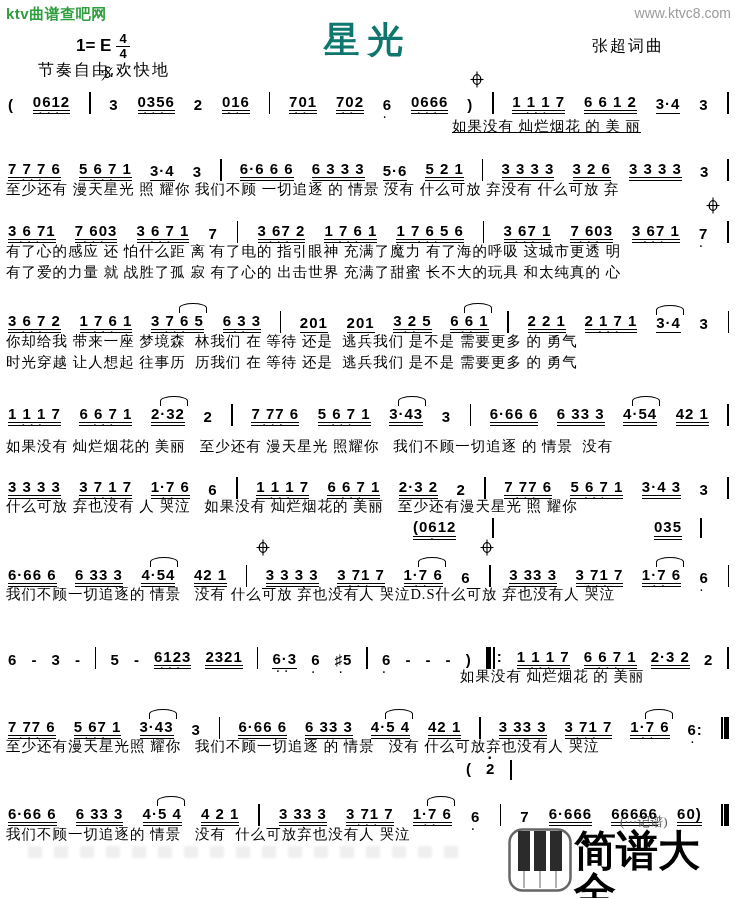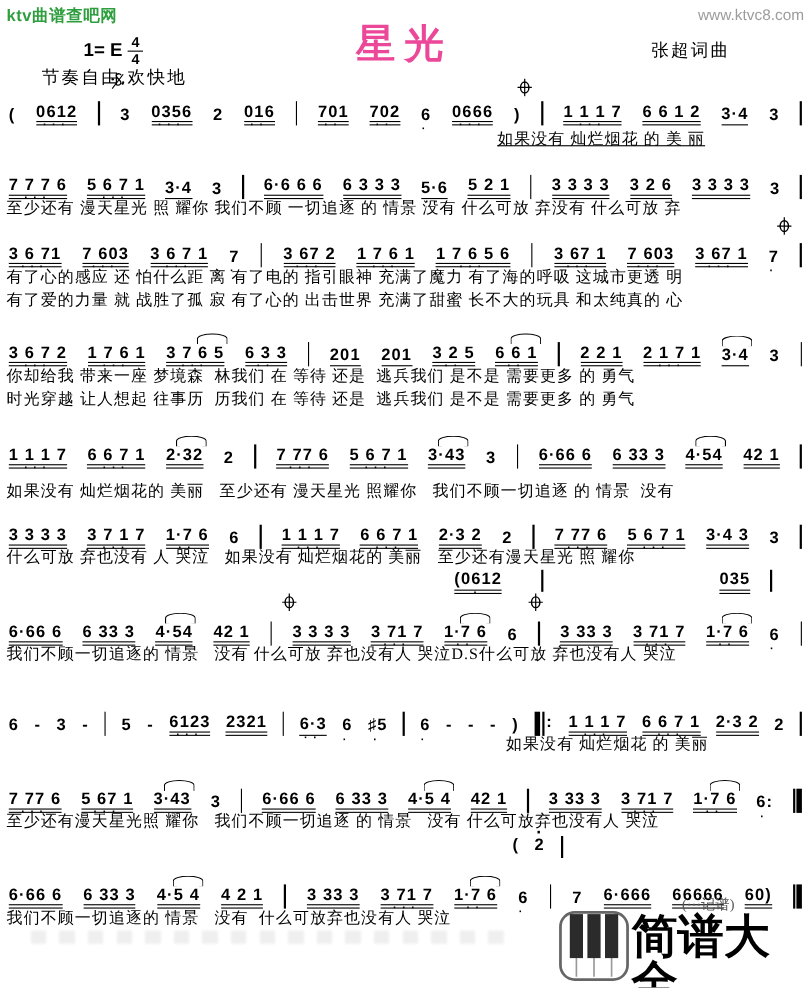--- a/index.html
+++ b/index.html
@@ -46,21 +46,21 @@
   .partial{left:620px;top:813px;font-size:13px;color:#555;font-family:"Liberation Serif",serif;}
   .ghost{left:28px;top:846px;width:430px;height:12px;opacity:.15;filter:blur(1px);
          background:repeating-linear-gradient(90deg,#999 0 14px,transparent 14px 26px);}
 </style>
 </head>
 <body>
 
 <div class="page">
   <div class="abs site-left" style="color: rgb(47, 158, 62);">ktv曲谱查吧网</div>
   <div class="abs site-right" style="color: rgb(156, 156, 156);">www.ktvc8.com</div>
-  <div class="abs title" style="color: #ec4899;">星光</div>
+  <div class="abs title" style="color: #0f766e;">星光</div>
   <div class="abs keysig">
     <span>1= E</span>
     <span class="frac">
       <span class="top">4</span>
       <span>4</span>
     </span>
   </div>
   <div class="abs tempo">节奏自由.欢快地</div>
   <div class="abs composer">张超词曲</div>
 

